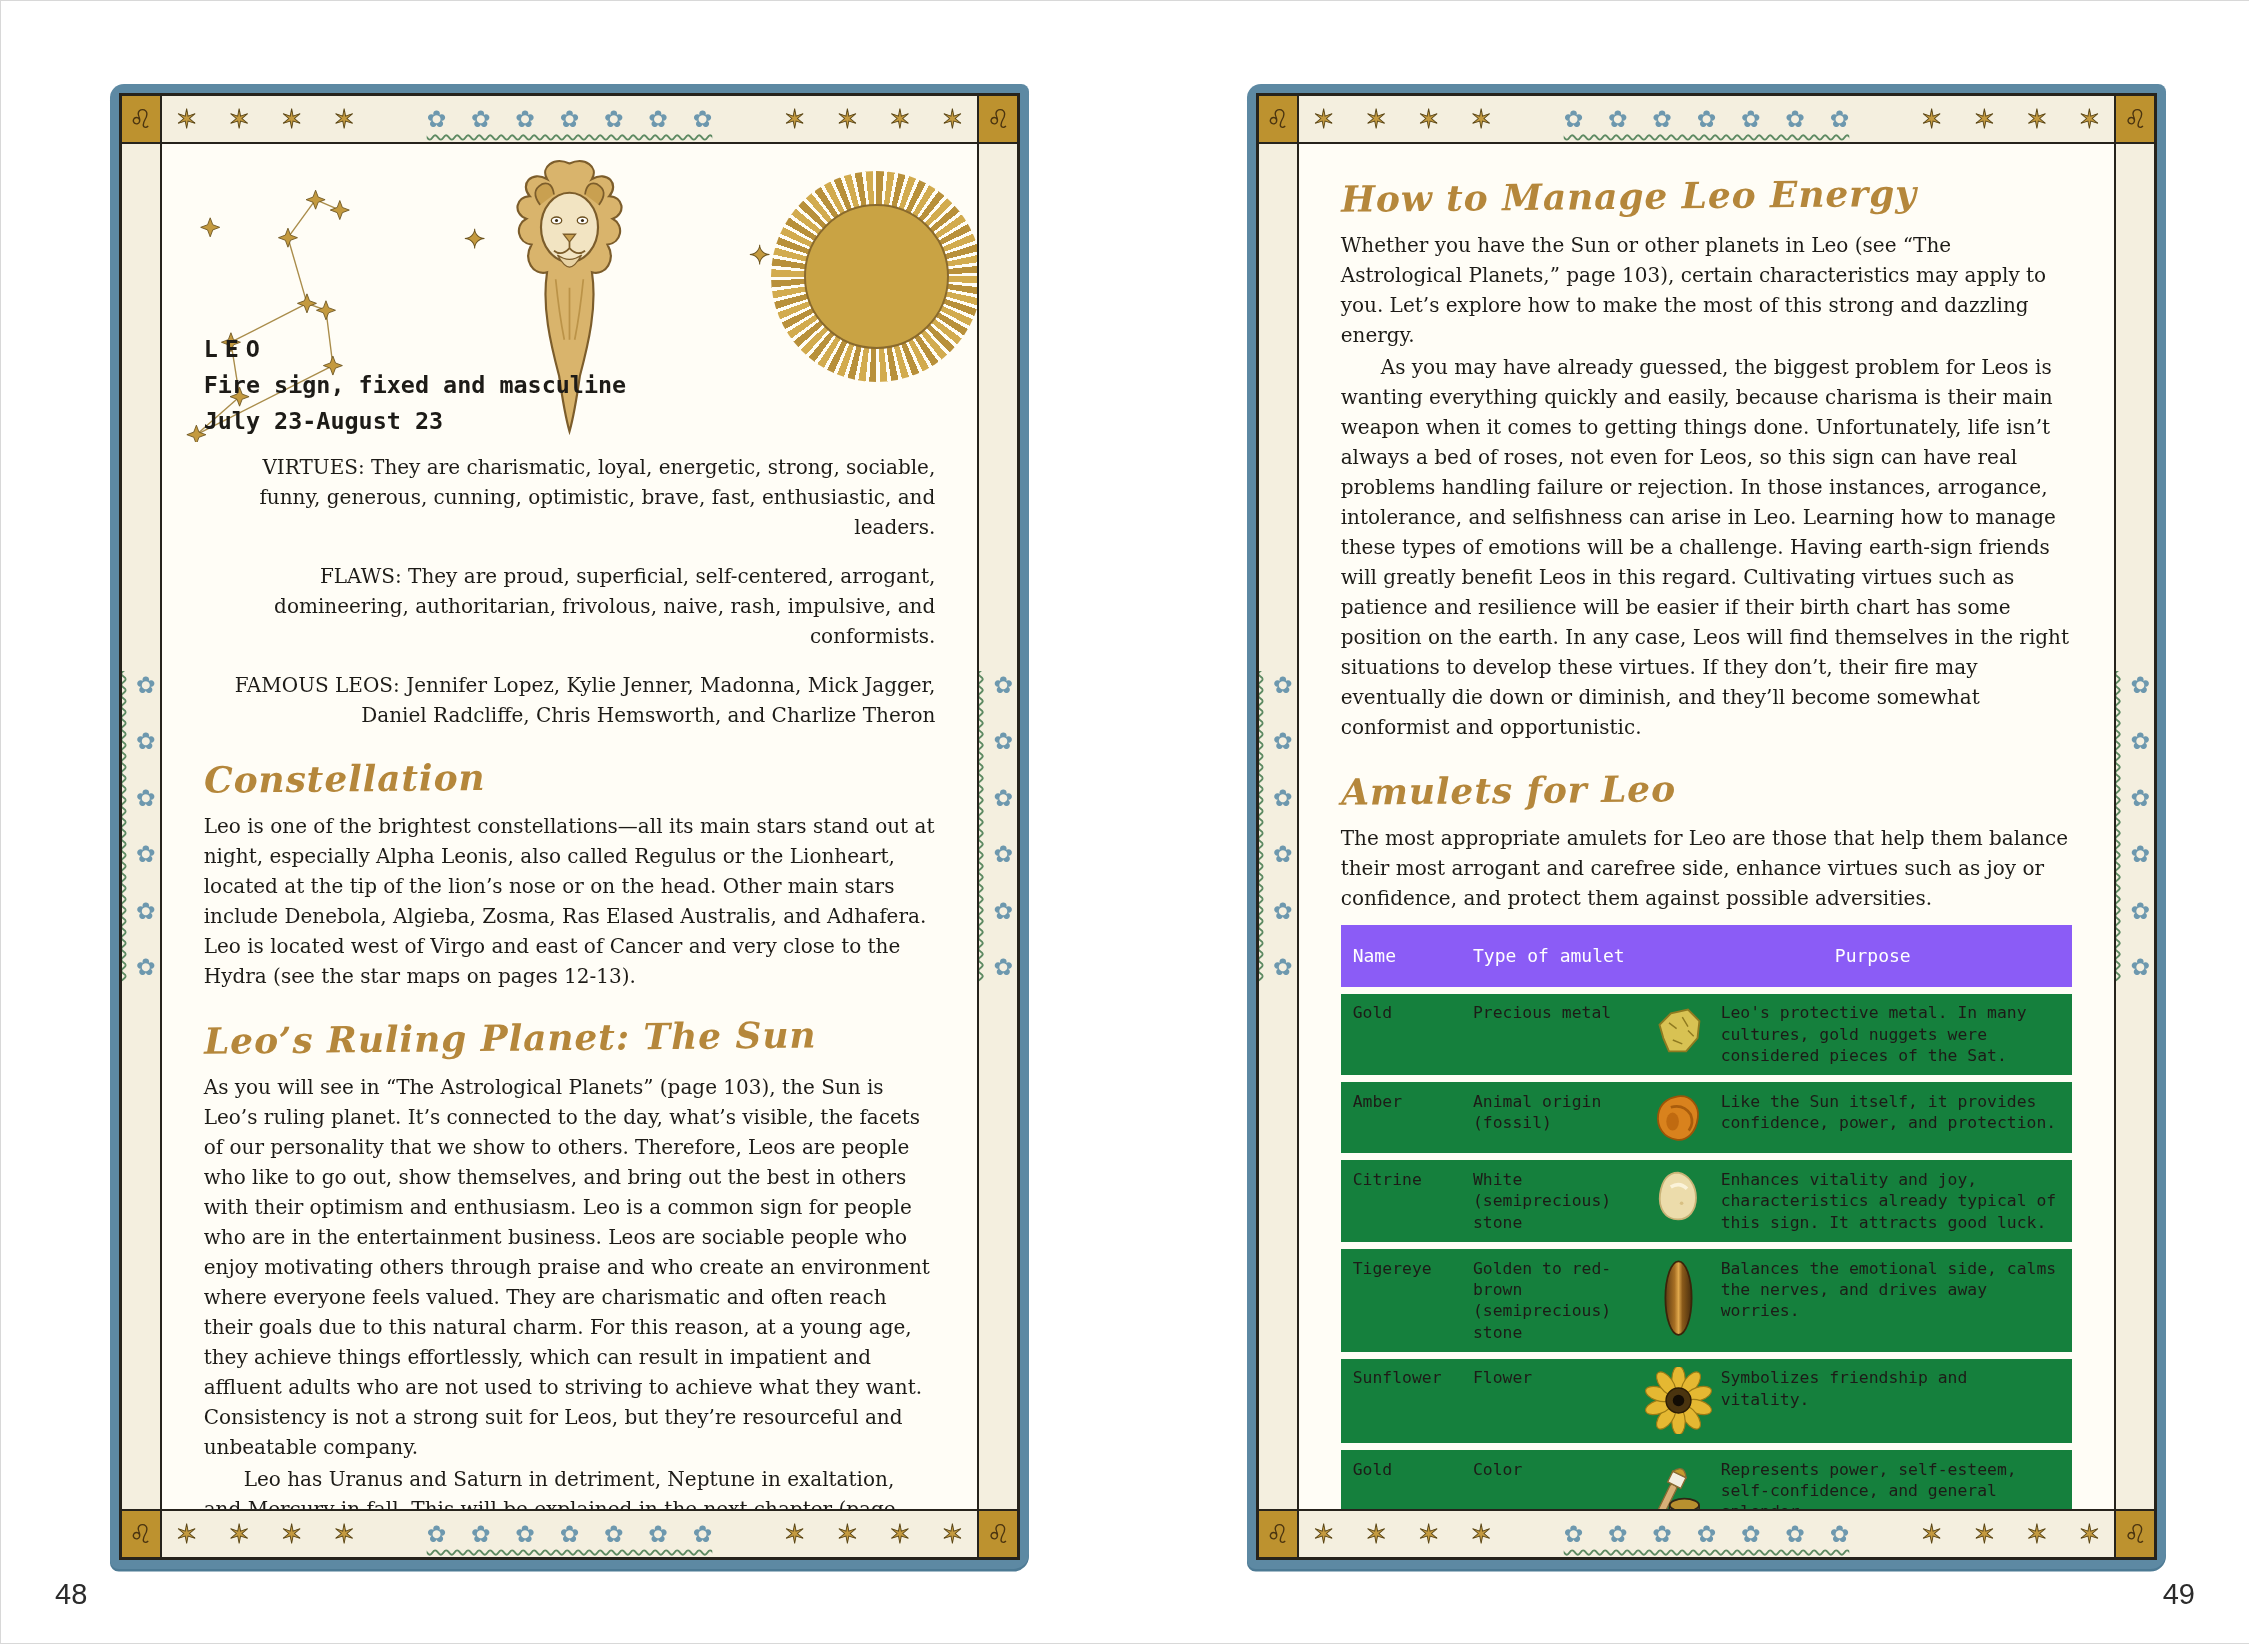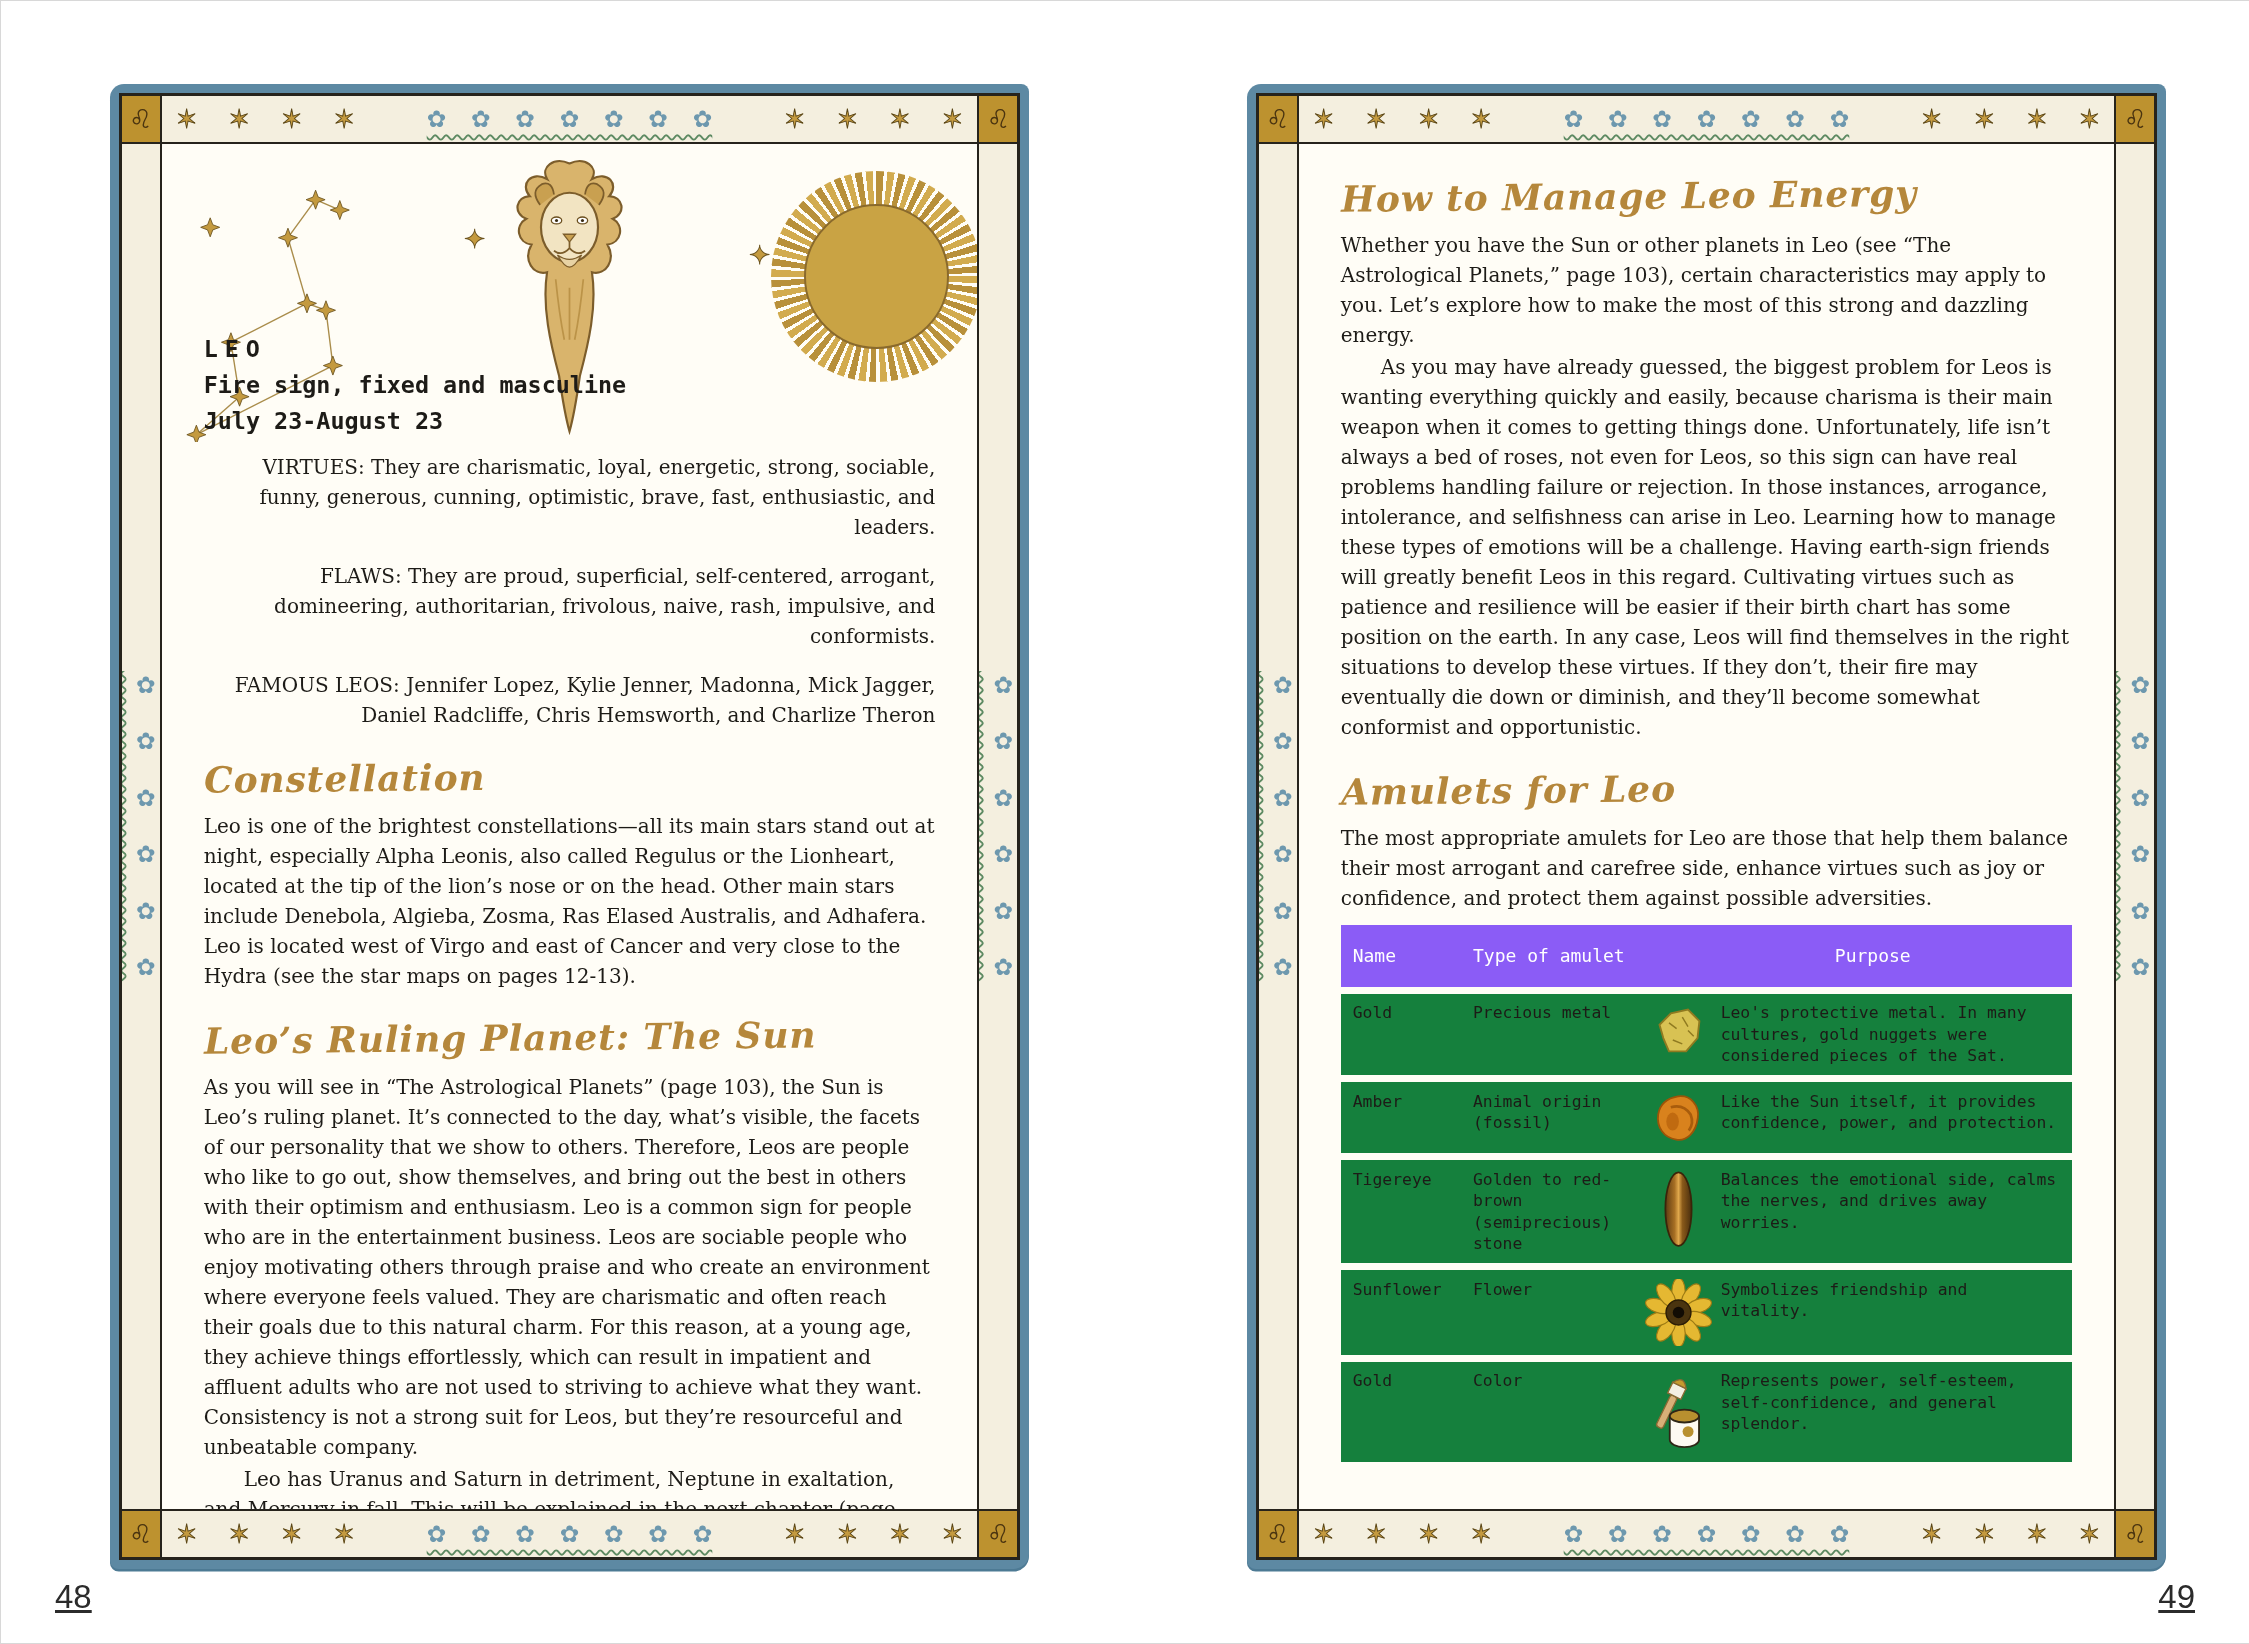--- a/index.html
+++ b/index.html
@@ -68,21 +68,21 @@
   .t-head { display:flex; background:#8b5cf6; color:#fff; padding:19px 12px;
             font-size:18px; }
   .t-head .h1 { width:17%; } .t-head .h2 { width:30%; }
   .t-head .h3 { flex:1; text-align:center; }
   .t-row { display:flex; background:#15803d; margin-top:7px; padding:8.7px 12px; }
   .c-name { width:17%; } .c-type { width:23%; padding-right:5.2px; }
   .c-icon { width:12%; display:flex; justify-content:center; align-items:flex-start; }
   .c-purpose { flex:1; }
 
   .page-num { position:absolute; top:1577px; font-family:"Liberation Sans", sans-serif;
-              font-size:33px; color:#2b2b2b;text-decoration:underline; }
+              font-size:29px; color:#2b2b2b; }
   .pn-left { left:54px; } .pn-right { right:54px; }
 </style>
 </head>
 <body>
 
 <div class="frame frame-left">
   <div class="frame-grid">
     <div class="corner">
         <span>♌</span>
       </div>
@@ -242,20 +242,32 @@
           <span class="c-icon">
             <svg width="54" height="54" viewBox="0 0 60 60">
                 <path d="M30,6 C44,4 54,16 52,30 C50,46 40,56 28,54 C14,52 6,40 8,26 C10,14 18,8 30,6 Z" fill="#d9821d" stroke="#9c5408" stroke-width="2"></path>
                 <path d="M22,18 q14,-4 22,8 q4,10 -2,18" fill="none" stroke="#a85c0c" stroke-width="3"></path>
                 <ellipse cx="24" cy="34" rx="7" ry="10" fill="#c06a10"></ellipse>
               </svg>
           </span>
           <span class="c-purpose">Like the Sun itself, it provides confidence, power, and protection.</span>
         </div>
 
+        <div class="t-row">
+          <span class="c-name">Citrine</span>
+          <span class="c-type">White (semiprecious) stone</span>
+          <span class="c-icon">
+            <svg width="54" height="54" viewBox="0 0 60 60">
+                <path d="M30,4 C42,6 50,18 50,32 C50,46 42,56 30,56 C16,56 8,44 10,28 C12,14 18,4 30,4 Z" fill="#ecdcab" stroke="#c9b276" stroke-width="2"></path>
+                <path d="M22,20 q10,-6 18,2" stroke="#fbf3d9" stroke-width="4" fill="none"></path>
+                <circle cx="34" cy="38" r="2" fill="#d8c083"></circle>
+              </svg>
+          </span>
+          <span class="c-purpose">Enhances vitality and joy, characteristics already typical of this sign. It attracts good luck.</span>
+        </div>
 
         <div class="t-row">
           <span class="c-name">Tigereye</span>
           <span class="c-type">Golden to red-brown (semiprecious) stone</span>
           <span class="c-icon">
             <svg width="35" height="80" viewBox="0 0 40 90">
                 <defs>
                   <linearGradient id="tg" x1="0" y1="0" x2="1" y2="0">
                     <stop offset="0" stop-color="#5d3a12"></stop>
                     <stop offset="0.35" stop-color="#a76f24"></stop>

